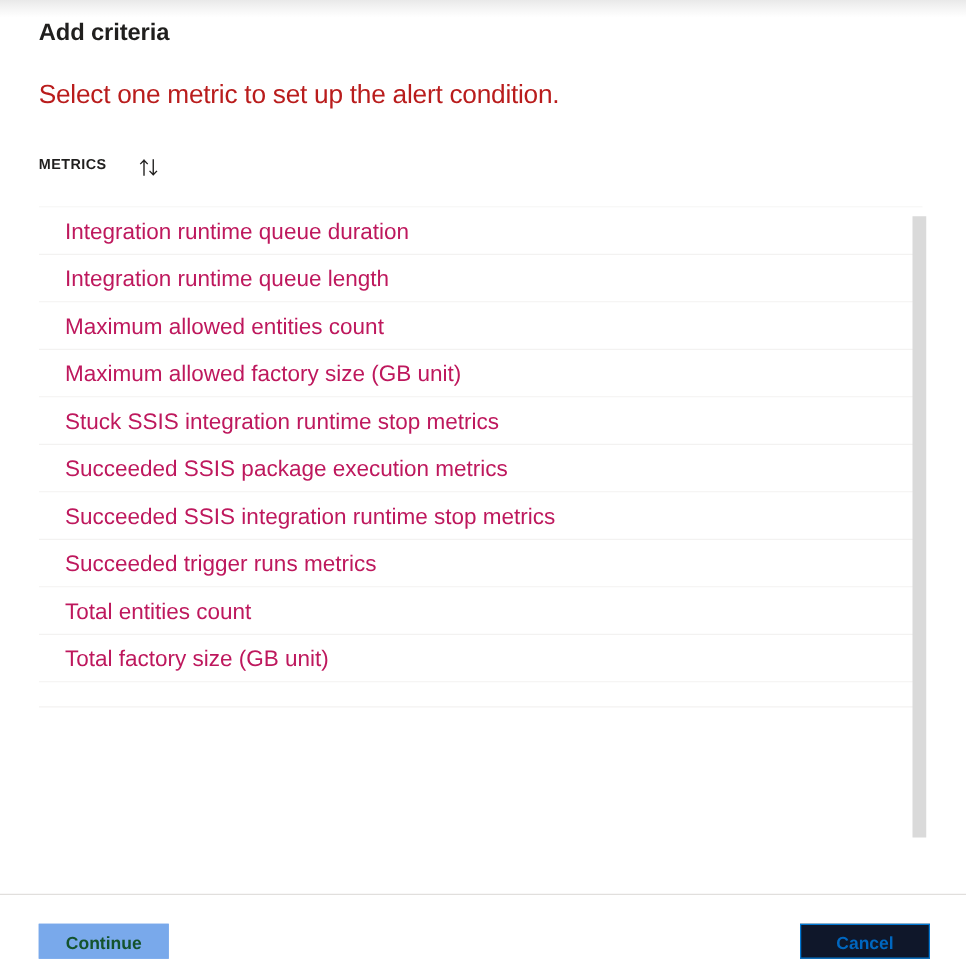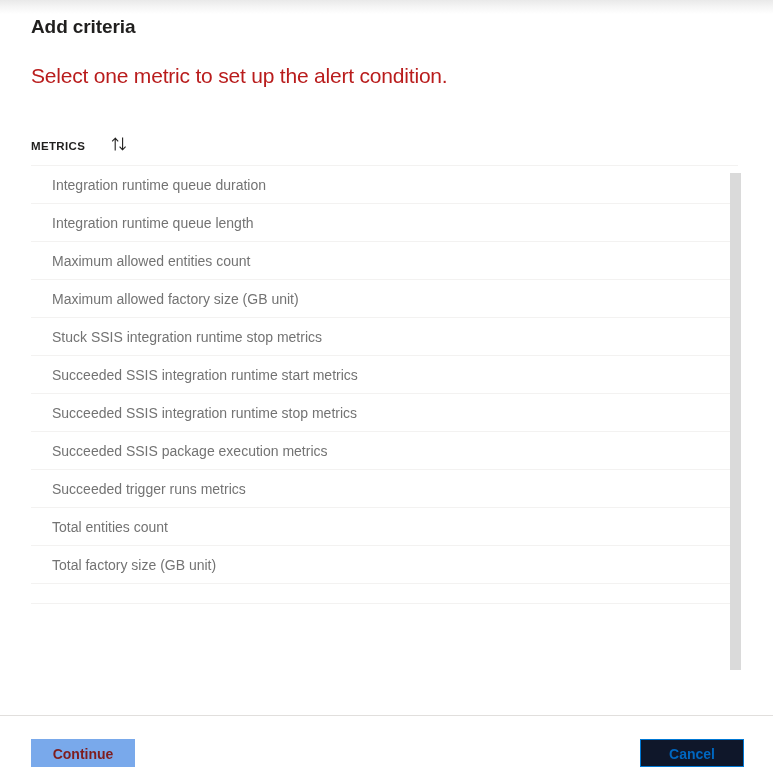--- a/index.html
+++ b/index.html
@@ -66,21 +66,21 @@
   .list-section {
     flex: 1 1 auto;
     position: relative;
     padding: 0 31px;
     box-sizing: border-box;
     overflow: hidden;
   }
 
   .column-head {
     display: flex;
-    align-items: flex-end;
+    align-items: flex-start;
     height: 26px;
     margin-top: 36px;
     gap: 26px;
   }
 
   .column-head-label {
     font-size: 11.5px;
     font-weight: 700;
     letter-spacing: 0.35px;
     color: #201f1e;
@@ -113,22 +113,22 @@
   }
 
   .metric-row {
     height: 38px;
     line-height: 38px;
     border-bottom: 1px solid #f3f2f1;
     background: #ffffff;
     cursor: pointer;
     box-sizing: border-box;
     padding-left: 21px;
-    font-size: 14px;
-    color: #737373;
+    font-size: 18px;
+    color: #be185d;
     white-space: nowrap;
     overflow: hidden;
     text-overflow: ellipsis;
   }
 
   
   .metric-row.partial {
     height: 20px;
     line-height: 38px;
     border-bottom: 1px solid #f3f2f1;
@@ -175,21 +175,21 @@
     box-sizing: border-box;
     border-radius: 0;
     cursor: pointer;
     white-space: nowrap;
   }
 
   .btn-primary {
     left: 31px;
     background: #79a9eb;
     border: 1px solid #79a9eb;
-    color: #7f1d1d;
+    color: #14532d;
   }
 
   .btn-secondary {
     right: 29px;
     background: #0f172a;
     border: 1px solid #0078d4;
     color: #0067c0;
   }
 </style>
 </head>
@@ -216,23 +216,22 @@
       </span>
     </div>
 
     <div class="metric-list-wrap">
       <ul class="metric-list">
           <li class="metric-row">Integration runtime queue duration</li>
           <li class="metric-row">Integration runtime queue length</li>
           <li class="metric-row">Maximum allowed entities count</li>
           <li class="metric-row">Maximum allowed factory size (GB unit)</li>
           <li class="metric-row">Stuck SSIS integration runtime stop metrics</li>
-          <li class="metric-row">Succeeded SSIS integration runtime start metrics</li>
+          <li class="metric-row">Succeeded SSIS package execution metrics</li>
           <li class="metric-row">Succeeded SSIS integration runtime stop metrics</li>
-          <li class="metric-row">Succeeded SSIS package execution metrics</li>
           <li class="metric-row">Succeeded trigger runs metrics</li>
           <li class="metric-row">Total entities count</li>
           <li class="metric-row">Total factory size (GB unit)</li>
           <li class="metric-row partial"></li>
         </ul>
 
       <div class="scrollbar-track">
         <div class="scrollbar-thumb"></div>
       </div>
     </div>

